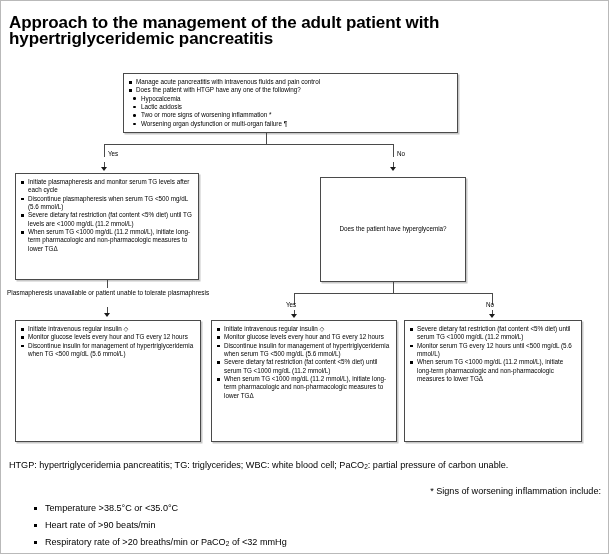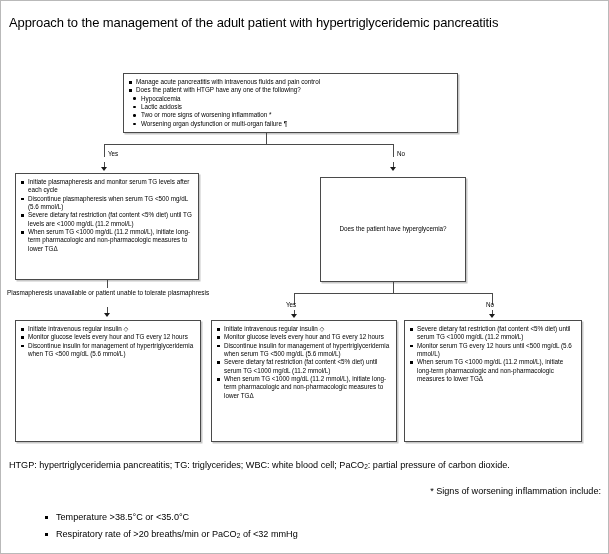--- a/index.html
+++ b/index.html
@@ -19,22 +19,22 @@
     border: 1px solid #b9b9b9;
     overflow: hidden;
   }
 
   
   .title {
     position: absolute;
     left: 8px;
     top: 14px;
     width: 584px;
-    font-size: 13px;
-    font-weight: normal;
+    font-size: 17px;
+    font-weight: bold;
     line-height: 16px;
     letter-spacing: -0.1px;
   }
 
   
   .fbox {
     position: absolute;
     border: 1px solid #4a4a4a;
     background: #ffffff;
     box-shadow: 1.5px 1.5px 0 0 #c8c8c8;
@@ -109,21 +109,21 @@
   .footnotes {
     position: absolute;
     left: 8px;
     top: 458px;
     width: 592px;
     font-size: 9.1px;
     line-height: 13.5px;
   }
   .fn-abbrev { margin-bottom: 11px; }
   .fn-star { margin-bottom: 2px; text-align: right; }
-  ul.fn-list { margin: 11px; padding: 0; list-style: none; }
+  ul.fn-list { margin: 0; padding: 0; list-style: none; }
   ul.fn-list > li {
     position: relative;
     padding-left: 11px;
     margin-left: 25px;
     line-height: 17px;
   }
   ul.fn-list > li::before {
     content: "";
     position: absolute;
     left: 0px; top: 7px;
@@ -218,22 +218,23 @@
 
   <div class="fbox" style="left:403px; top:319px; width:178px; height:122px;">
     <ul class="lvl1">
       <li>Severe dietary fat restriction (fat content &lt;5% diet) until serum TG &lt;1000 mg/dL (11.2 mmol/L)</li>
       <li>Monitor serum TG every 12 hours until &lt;500 mg/dL (5.6 mmol/L)</li>
       <li>When serum TG &lt;1000 mg/dL (11.2 mmol/L), initiate long-term pharmacologic and non-pharmacologic measures to lower TGΔ</li>
     </ul>
   </div>
 
   <div class="footnotes">
-    <div class="fn-abbrev"><span>HTGP: hypertriglyceridemia pancreatitis; TG: triglycerides; WBC: white blood cell; PaCO</span><sub>2</sub><span>: partial pressure of carbon dioxide.</span></div>
+    <div class="fn-abbrev"><span>HTGP: hypertriglyceridemia pancreatitis; TG: triglycerides; WBC: white blood cell; PaCO</span><sub>2</sub><span>: partial pressure of carbon unable.</span></div>
 
     <div class="fn-star">* Signs of worsening inflammation include:</div>
     <ul class="fn-list">
       <li>Temperature &gt;38.5°C or &lt;35.0°C</li>
+      <li>Heart rate of &gt;90 beats/min</li>
       <li><span>Respiratory rate of &gt;20 breaths/min or PaCO</span><sub>2</sub><span> of &lt;32 mmHg</span></li>
     </ul>
   </div>
 
 </div>
 
 </body></html>

